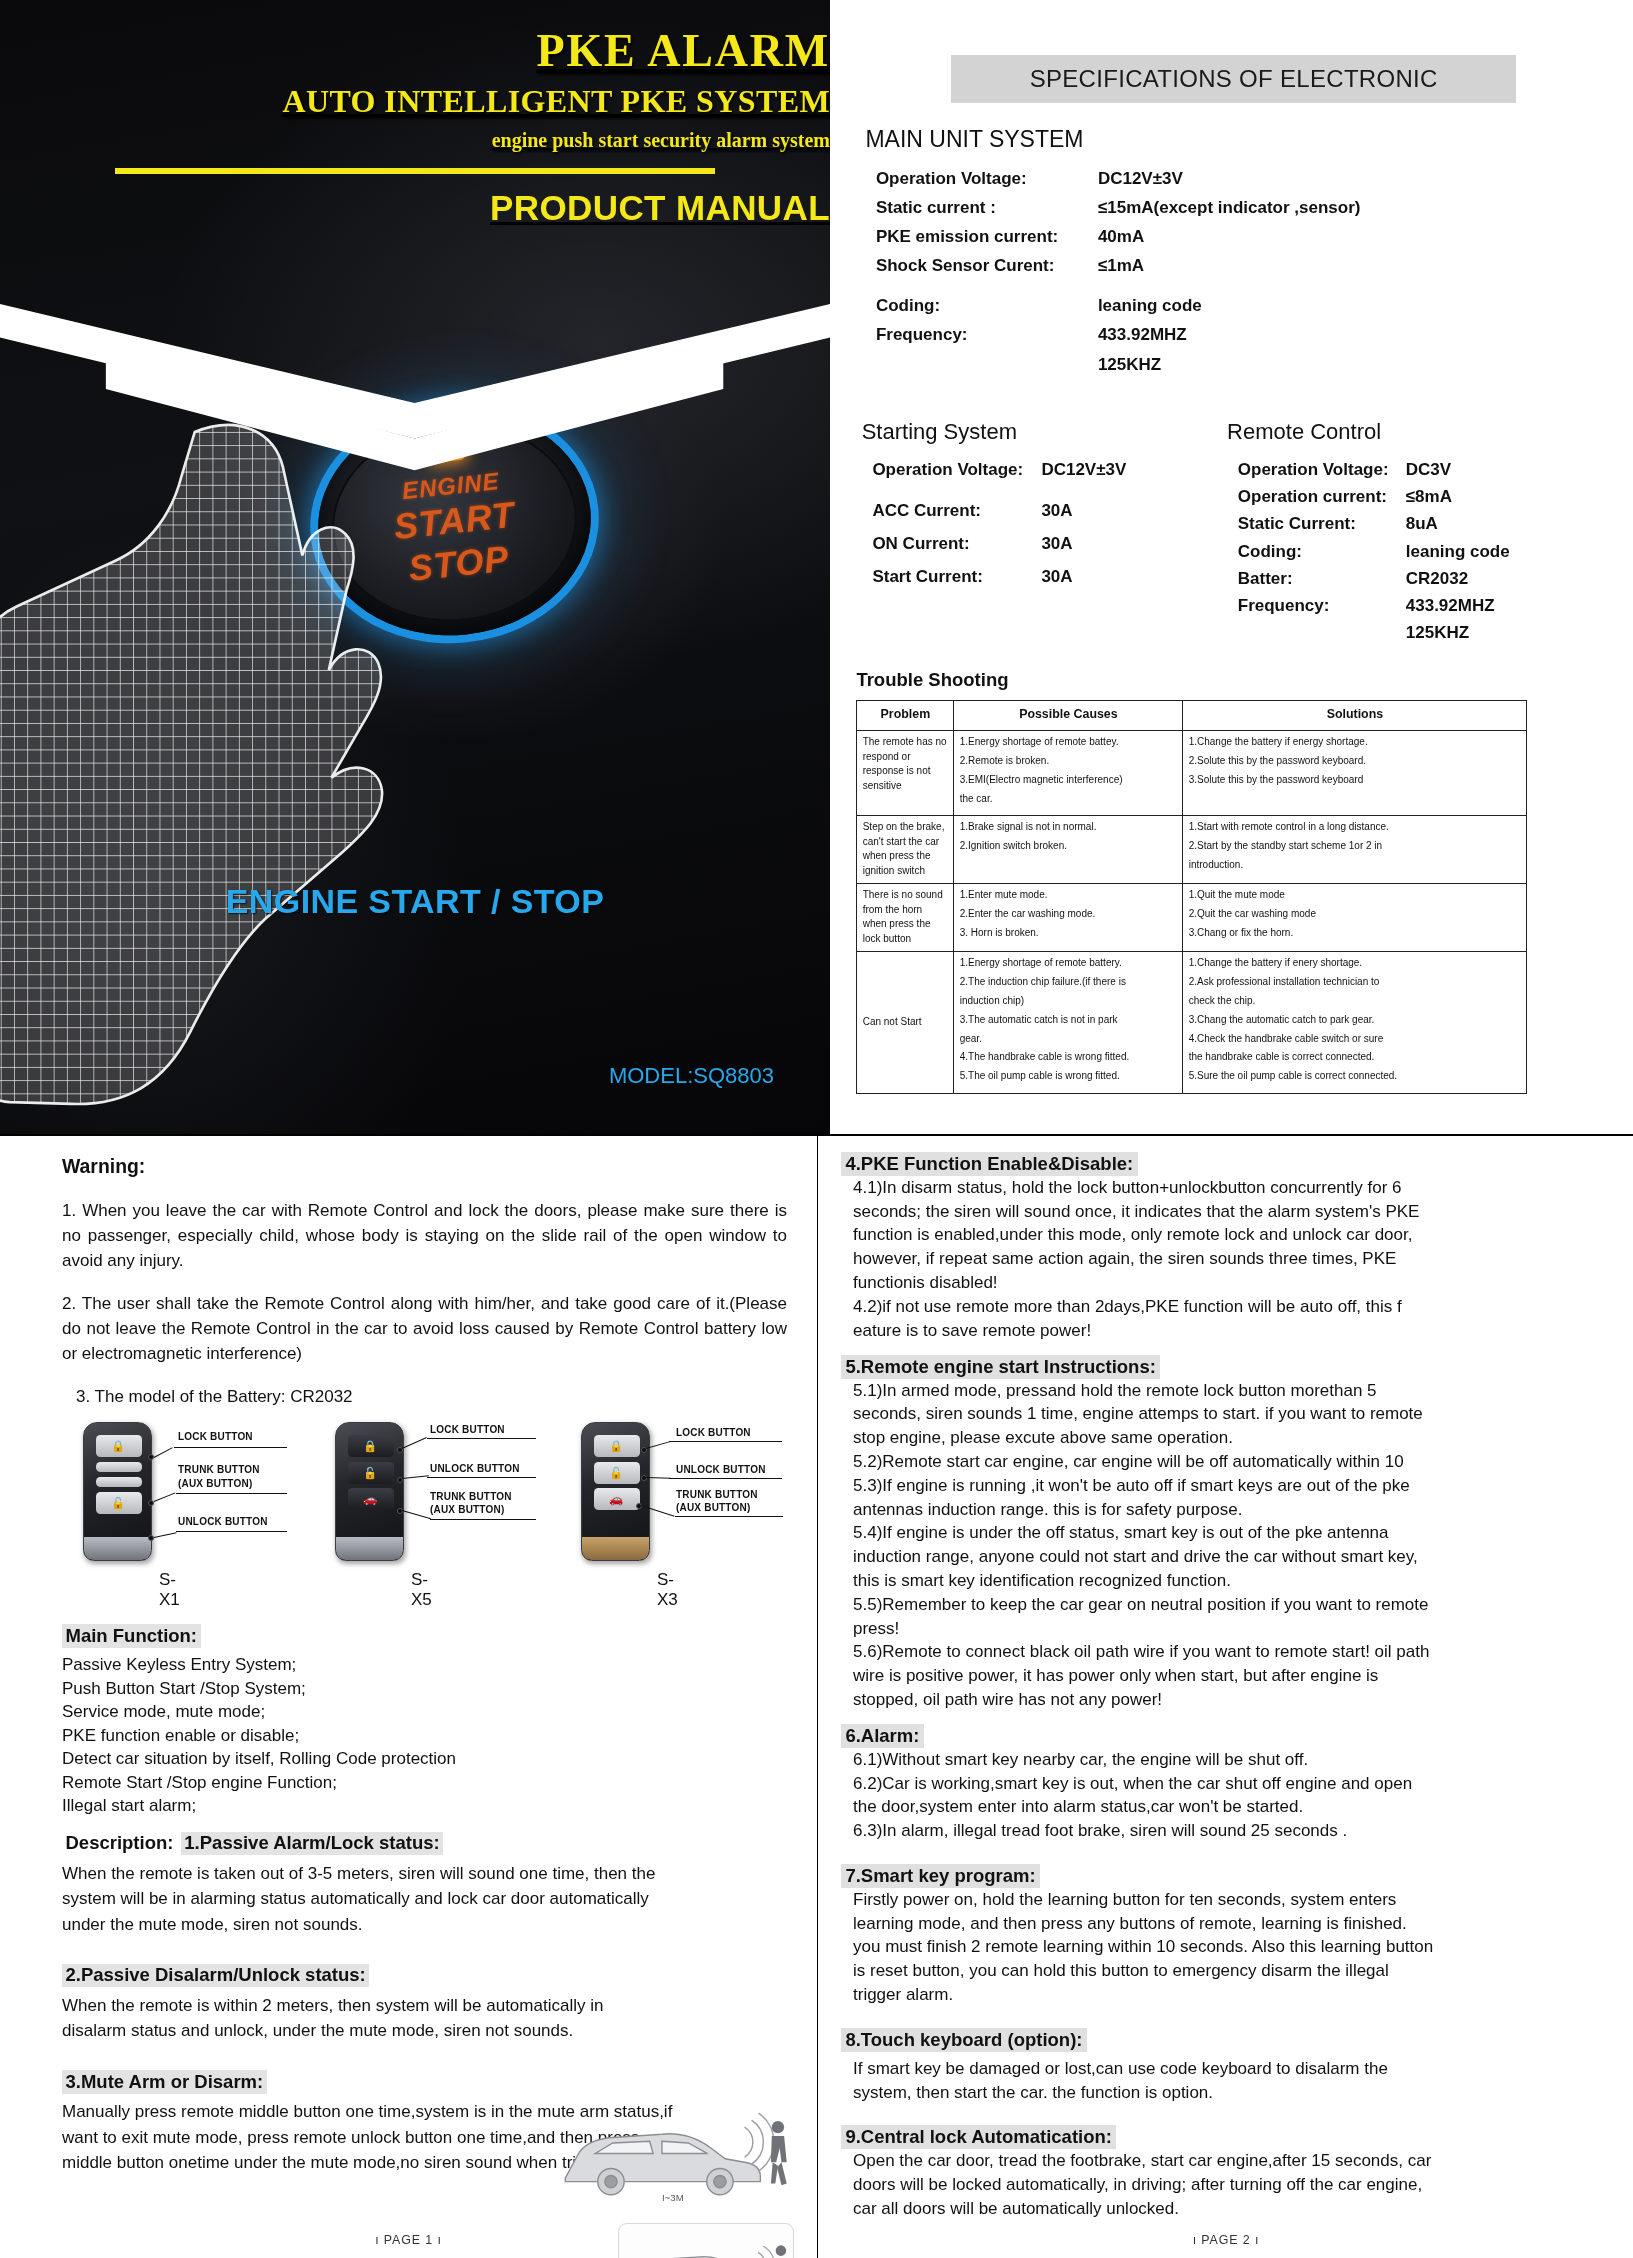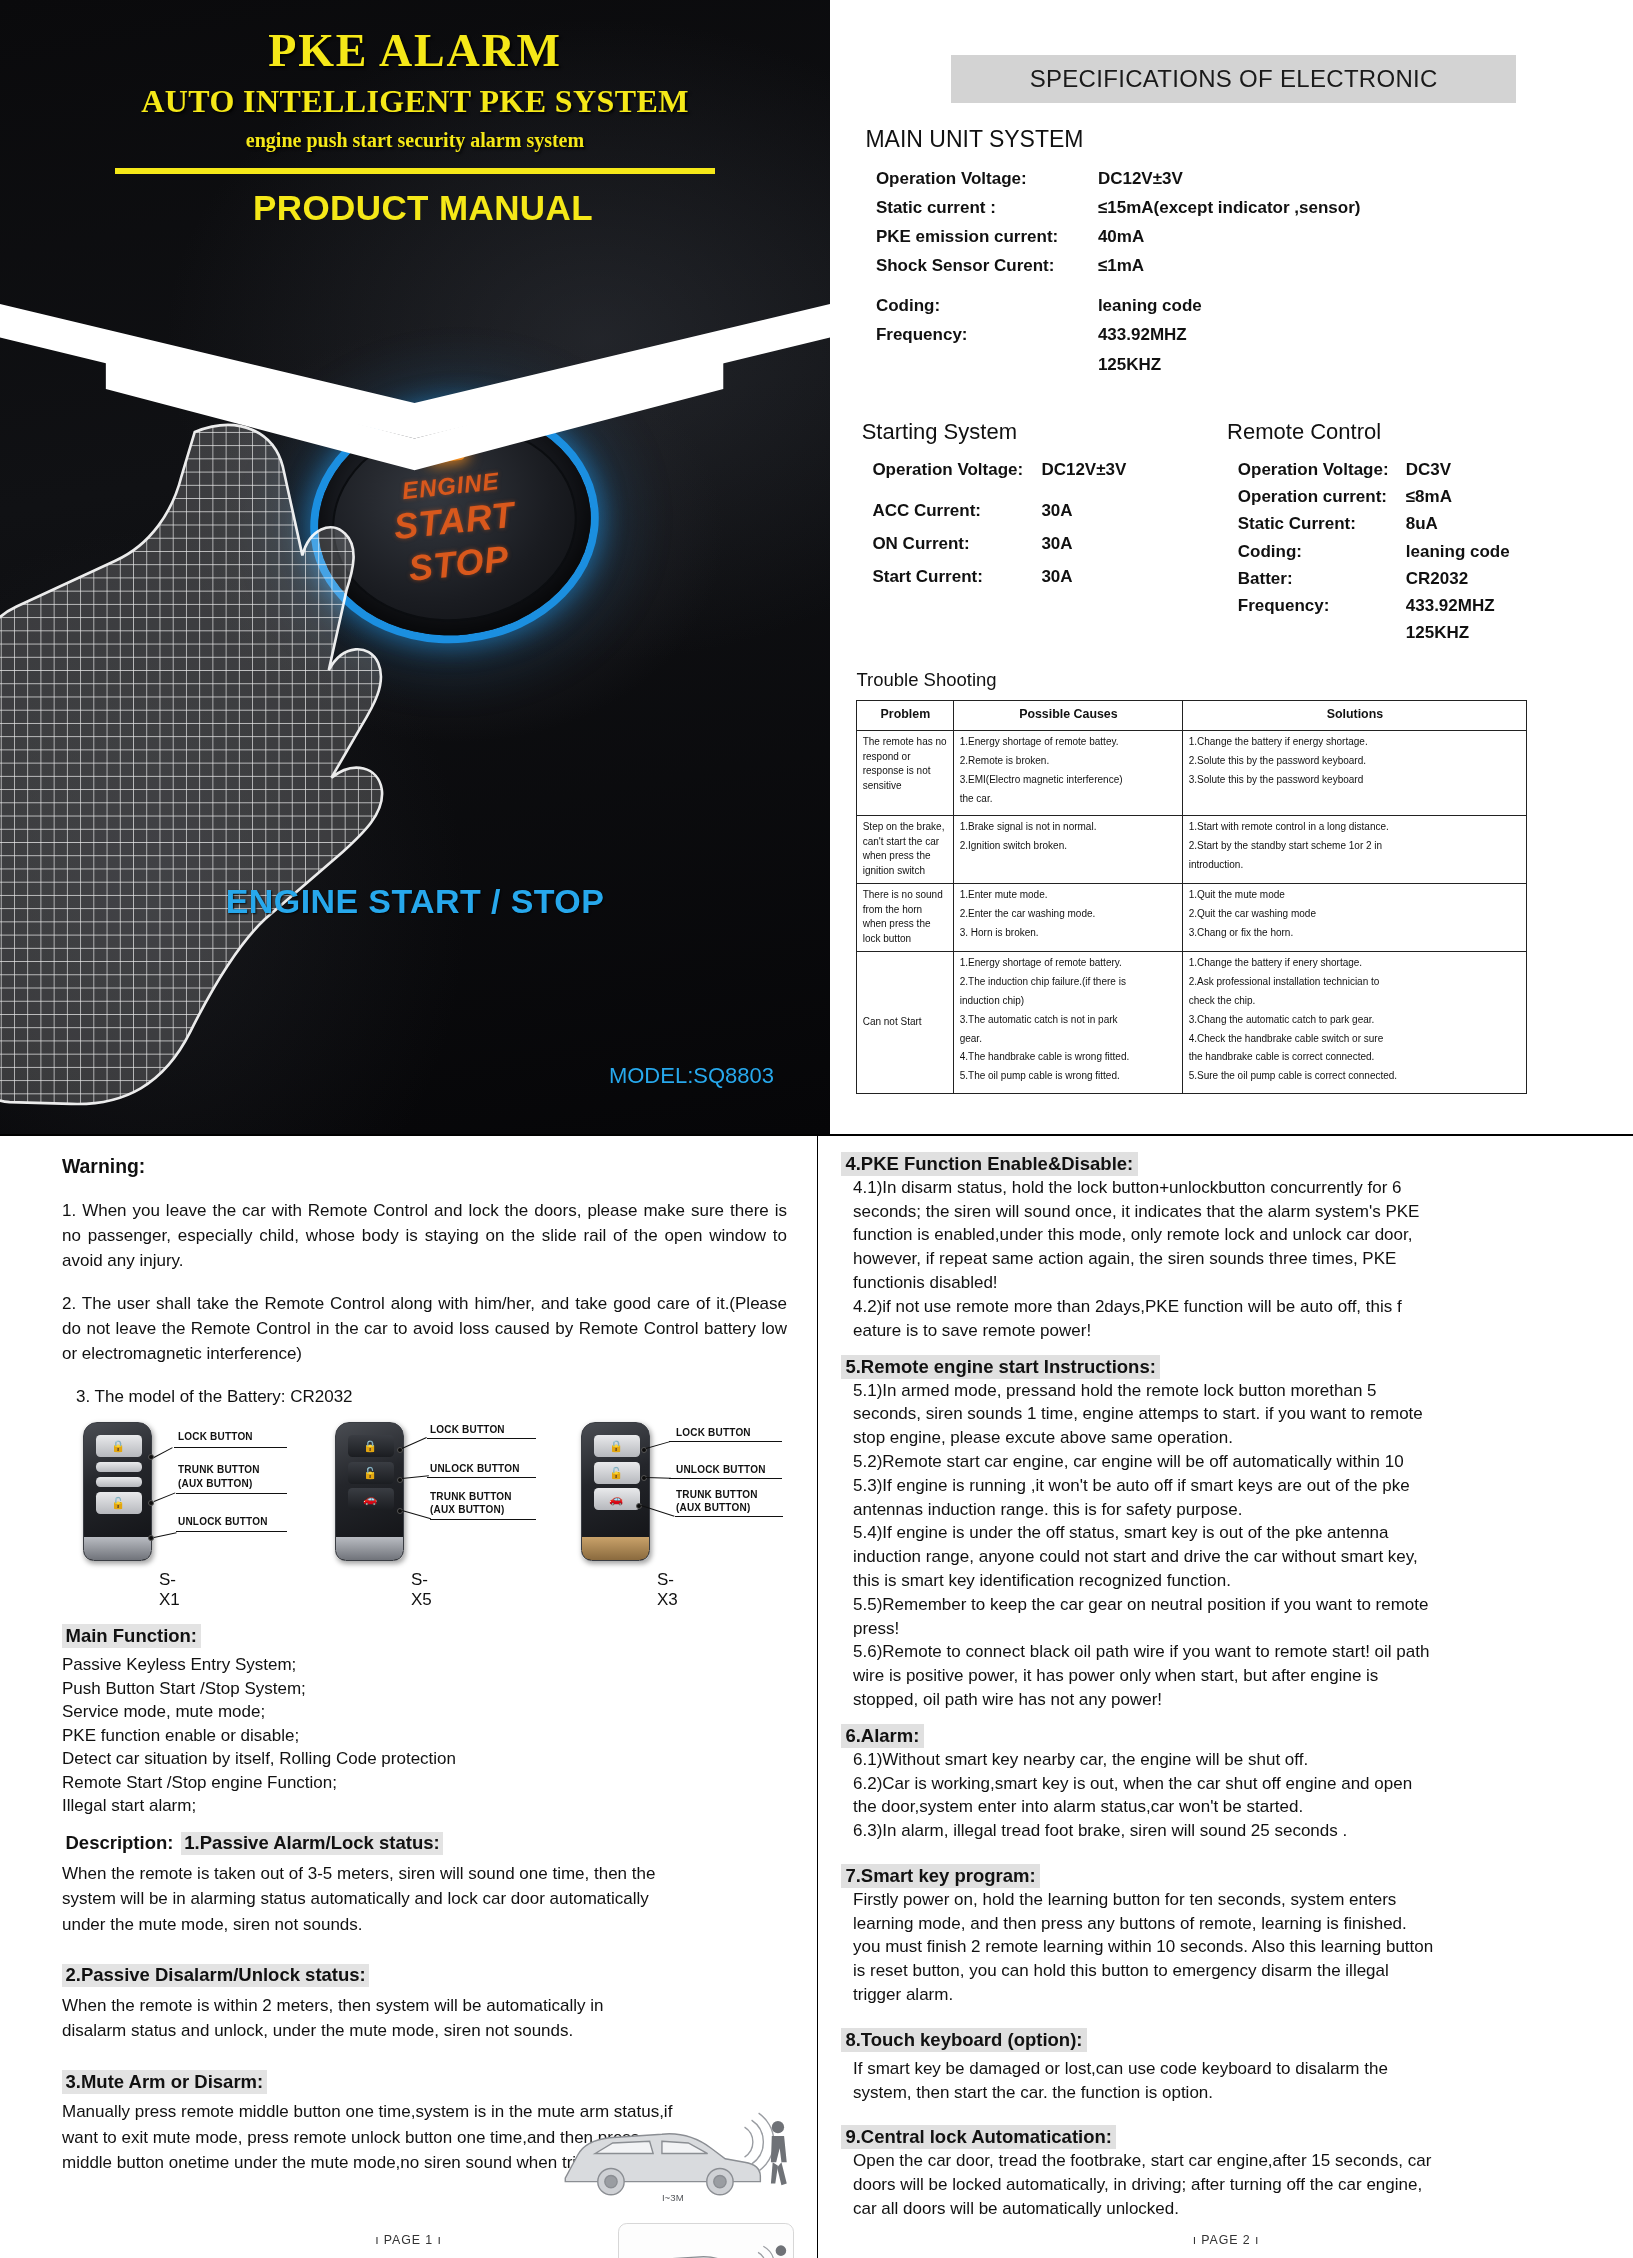--- a/index.html
+++ b/index.html
@@ -71,21 +71,21 @@
   .hand-wire {
     position: absolute; left: -26.5px; top: 379px;
     width: 565px; height: 732px;
     opacity: .92;
     pointer-events: none;
   }
 
   
   .chev-wrap { position: absolute; left: 0; top: 304px; width: 830px; height: 168px; }
 
-  .cover-title-block { position: absolute; left: 0; right: 0; top: 25px; text-align: center; z-index: 5; }
+  .cover-title-block { position: absolute; left: 0; right: 0; top: 25px; text-align: right; z-index: 5; text-decoration: underline; }
   .t-pke {
     color: #f5e818; font-family: "Liberation Serif", serif; font-weight: bold;
     font-size: 46px; letter-spacing: 1.8px; line-height: 1.15;
     text-shadow: 1.8px 1.8px 2.6px rgba(0,0,0,.9);
   }
   .t-auto {
     color: #f5e818; font-family: "Liberation Serif", serif; font-weight: bold;
     font-size: 32px; letter-spacing: 0.4px; margin-top: 5.3px;
     text-shadow: 1.8px 1.8px 2.6px rgba(0,0,0,.9);
   }
@@ -132,21 +132,21 @@
 
   .two-col { display: flex; margin-top: 17.6px; }
   .col-start { width: 353px; flex: none; padding-left: 7px; }
   .col-remote { flex: 1; padding-left: 19.4px; }
   .col-start .sec-head, .col-remote .sec-head { margin-left: 5.3px; }
   .c-row { display: flex; font-size: 17px; font-weight: bold; color: #111; line-height: 1.95; margin-left: 16px; }
   .c-row .k { width: 169px; flex: none; }
   .c-row.r .k { width: 168px; }
   .c-row.tight { line-height: 1.6; }
 
-  .ts-label { font-size: 18.5px; color: #111; margin: 23px 0 8.8px 7px; font-weight: normal;}
+  .ts-label { font-size: 18.5px; color: #111; margin: 23px 0 8.8px 7px; font-weight: bold;}
 
   
   table.ts {
     width: 670px; margin-left: 7px;
     border-collapse: collapse; table-layout: fixed;
     border: 1.8px solid #222;
   }
   table.ts th, table.ts td {
     border: 0.9px solid #222; vertical-align: top;
     padding: 4.4px 5.3px; font-size: 10px; color: #111; line-height: 1.45;

